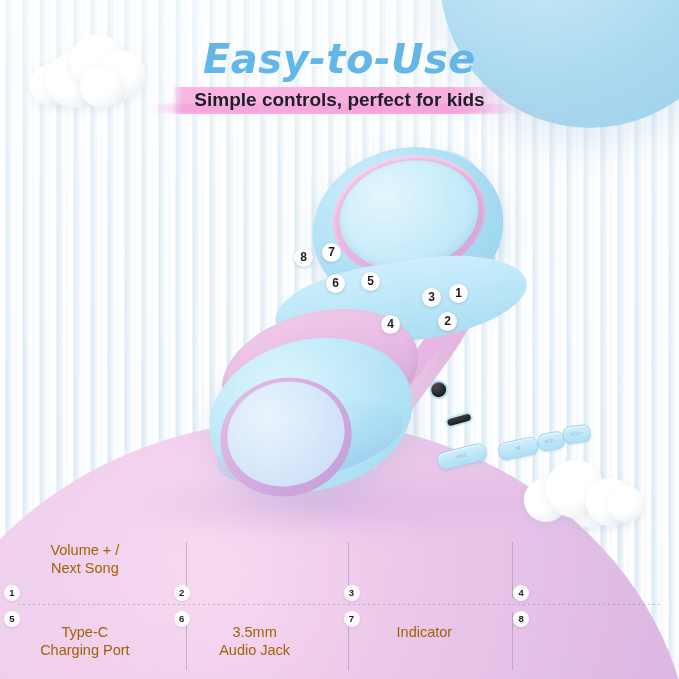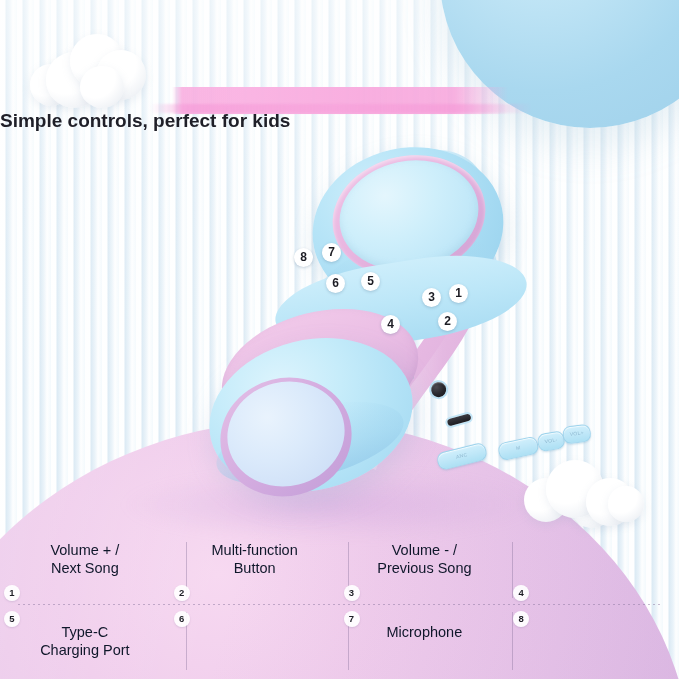--- a/index.html
+++ b/index.html
@@ -93,22 +93,22 @@
     position:absolute;left:150px;top:20px;width:382px;height:9px;
     background:linear-gradient(90deg,
       rgba(245,150,214,0.0) 0%,
       rgba(245,150,214,0.55) 10%,
       rgba(245,150,214,0.35) 48%,
       rgba(245,150,214,0.55) 82%,
       rgba(245,150,214,0.0) 100%);
     filter:blur(1px);
   }
   .subtitle{
-    position:absolute;left:0;top:0;width:679px;text-align:left;
-    font-size:19px;font-weight:bold;color:#1f1f28;line-height:32px;margin-top:21px;
+    position:absolute;left:0;top:0;width:679px;text-align:center;
+    font-size:19px;font-weight:bold;color:#1f1f28;line-height:32px;
   }
 
   
   #headphones{position:absolute;left:200px;top:130px;width:380px;height:380px;}
 
   
   .band{
     position:absolute;left:148px;top:14px;width:180px;height:330px;
   }
   .band svg{display:block;}
@@ -221,21 +221,21 @@
   }
   .legend-grid{
     position:absolute;inset:0;
     display:grid;
     grid-template-columns:repeat(4,1fr);
     grid-template-rows:1fr 1fr;
   }
   .cell{position:relative;}
   .cell .ctext{
     position:absolute;left:0;width:100%;text-align:center;
-    font-size:14.5px;font-weight:normal;color:#0f172a;line-height:18px;
+    font-size:14.5px;font-weight:normal;color:#a16207;line-height:18px;
   }
   .row1 .ctext{top:7px;}
   .row2 .ctext{top:16px;}
   .cell .cnum{
     position:absolute;width:16px;height:16px;border-radius:50%;
     background:rgba(255,255,255,0.92);color:#1e1e26;
     font-size:9.5px;font-weight:bold;text-align:center;line-height:16px;
     box-shadow:0 1px 2px rgba(120,110,150,0.22);
   }
   .row1 .cnum{left:4px;bottom:6px;}
@@ -268,20 +268,21 @@
   <div class="ball-blue"></div>
 
   <div class="cloud cloud-tl">
     <div class="puff p4"></div>
     <div class="puff p1"></div>
     <div class="puff p2"></div>
     <div class="puff p3"></div>
     <div class="puff p5"></div>
   </div>
 
+  <div class="title">Easy-to-Use</div>
   <div class="subtitle-wrap">
     <div class="brush"></div>
     <div class="brush2"></div>
     <div class="subtitle">Simple controls, perfect for kids</div>
   </div>
 
   <div class="ball-pink"></div>
   <div class="ball-pink-shade"></div>
   <div class="floor-glow"></div>
 
@@ -368,39 +369,38 @@
     <div class="vdiv" style="left:512px"></div>
     <div class="vdiv b" style="left:186px"></div>
     <div class="vdiv b" style="left:348px"></div>
     <div class="vdiv b" style="left:512px"></div>
     <div class="legend-grid" id="legend-grid">
         <div class="cell row1">
           <div class="ctext">Volume + /<br>Next Song</div>
           <div class="cnum">1</div>
         </div>
         <div class="cell row1">
-          <div class="ctext">Multi-function<br>Button</div>
           <div class="cnum">2</div>
         </div>
         <div class="cell row1">
-          <div class="ctext">Volume - /<br>Previous Song</div>
           <div class="cnum">3</div>
         </div>
         <div class="cell row1">
           <div class="cnum">4</div>
         </div>
         <div class="cell row2">
           <div class="ctext">Type-C<br>Charging Port</div>
           <div class="cnum">5</div>
         </div>
         <div class="cell row2">
+          <div class="ctext">3.5mm<br>Audio Jack</div>
           <div class="cnum">6</div>
         </div>
         <div class="cell row2">
-          <div class="ctext">Microphone</div>
+          <div class="ctext">Indicator</div>
           <div class="cnum">7</div>
         </div>
         <div class="cell row2">
           <div class="cnum">8</div>
         </div>
       </div>
   </div>
 
 </div>
 

